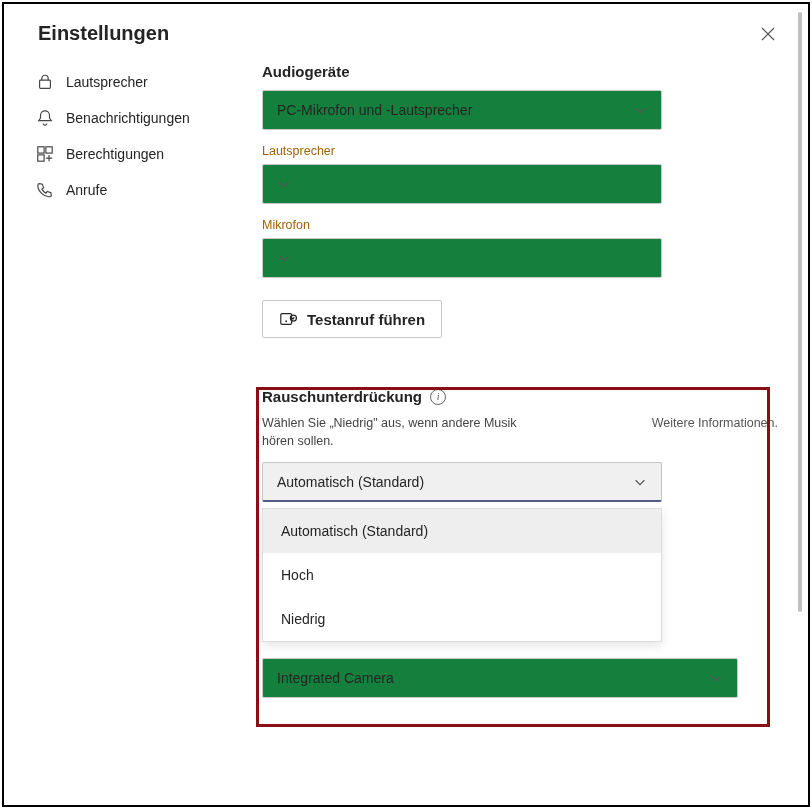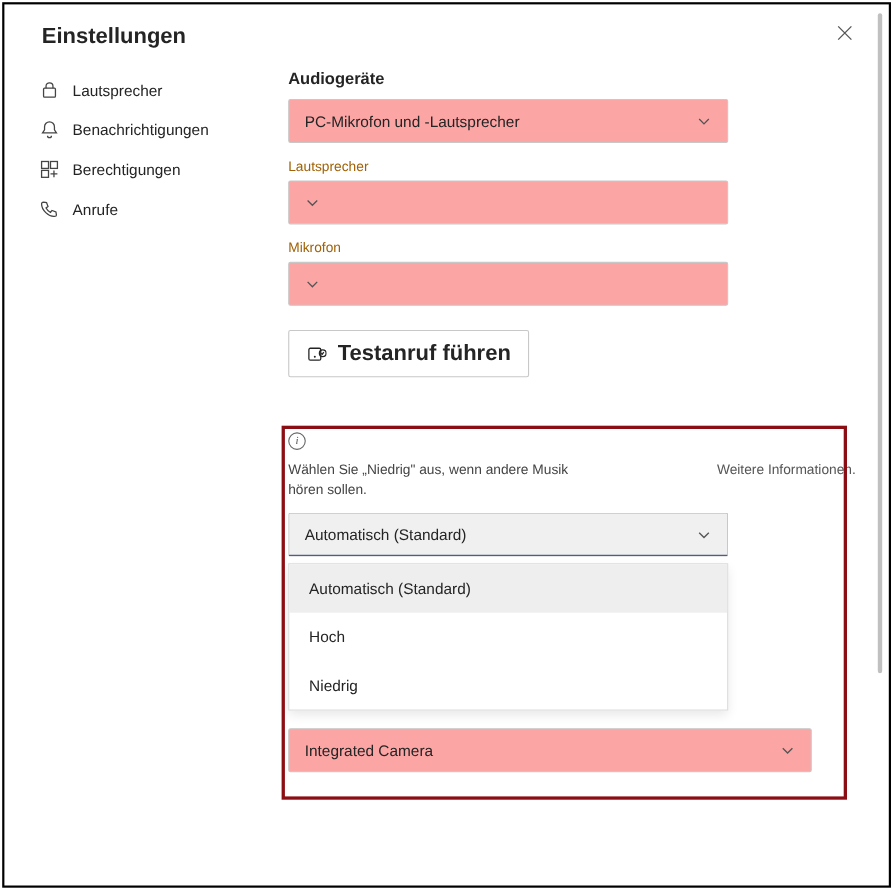--- a/index.html
+++ b/index.html
@@ -1,30 +1,30 @@
 <!DOCTYPE html>
 <html><head>
 <meta charset="utf-8">
 <style>
   * { box-sizing: border-box; margin: 0; padding: 0; font-family: "Segoe UI", Arial, sans-serif; }
   body { background: #fff; width: 812px; height: 809px; overflow: hidden; }
   .outer { border: 2px solid #000; width: 808px; height: 805px; margin: 2px; position: relative; background: #fff; }
-  .header { display: flex; justify-content: space-between; padding: 18px 32px 10px 34px; }
+  .header { display: flex; justify-content: space-between; align-items: center; padding: 18px 32px 10px 34px; }
   .title { font-size: 20px; font-weight: 600; color: #242424; }
   .close { width: 16px; height: 16px; cursor: pointer; color: #555; }
   .body { display: flex; padding: 0 20px 20px 18px; }
   .sidebar { width: 210px; padding-top: 10px; }
   .nav-item { display: flex; align-items: center; gap: 12px; padding: 8px 14px; font-size: 14px; color: #242424; cursor: pointer; border-radius: 2px; margin-bottom: 2px; }
   .nav-item.active { background: #ededed; }
   .nav-icon { width: 18px; height: 18px; display: flex; align-items: center; justify-content: center; color: #444; flex-shrink: 0; }
   .main { flex: 1; padding: 8px 10px 0 30px; position: relative; }
   .section-title { font-size: 15px; font-weight: 600; color: #242424; margin-bottom: 10px; }
-  .select { border: 1px solid #c8c8c8; height: 40px; display: flex; align-items: center; justify-content: space-between; padding: 0 14px; font-size: 14px; color: #242424; background: #fca5a5; border-radius: 2px; cursor: pointer; }
+  .select { border: 1px solid #c8c8c8; height: 40px; display: flex; align-items: center; justify-content: space-between; padding: 0 14px; font-size: 14px; color: #242424; background: #15803d; border-radius: 2px; cursor: pointer; }
   .field-label { font-size: 12.5px; color: #a16207; margin: 14px 0 6px 0; }
-  .btn { display: inline-flex; align-items: center; gap: 10px; border: 1px solid #c8c8c8; background: #fff; padding: 9px 16px; font-size: 20px; font-weight: 600; color: #242424; border-radius: 2px; cursor: pointer; margin-top: 22px; }
+  .btn { display: inline-flex; align-items: center; gap: 10px; border: 1px solid #c8c8c8; background: #fff; padding: 9px 16px; font-size: 15px; font-weight: 600; color: #242424; border-radius: 2px; cursor: pointer; margin-top: 22px; }
   .highlight-box { border: 3px solid #8B0E14; position: absolute; left: 252px; top: 383px; width: 514px; height: 340px; pointer-events: none; z-index: 5; }
   .sub-section { margin-top: 50px; }
   .sub-header { display: flex; align-items: center; gap: 8px; }
   .info-icon { width: 16px; height: 16px; border: 1px solid #666; border-radius: 50%; display: flex; align-items: center; justify-content: center; font-size: 10px; font-style: italic; color: #555; font-family: Georgia, serif; }
   .desc-row { display: flex; justify-content: space-between; margin-top: 10px; font-size: 12.5px; color: #444; }
   .desc-left { width: 280px; line-height: 1.4; }
   .desc-right { font-size: 12.5px; color: #555; line-height: 1.4; }
   .select-open { border: 1px solid #c4c4c4; border-bottom: 2px solid #555b83; background: #f0f0f0; }
   .dropdown { border: 1px solid #ddd; box-shadow: 0 4px 10px rgba(0,0,0,0.1); background: #fff; margin-top: 6px; }
   .dropdown-item { padding: 14px 18px; font-size: 14px; color: #242424; cursor: pointer; }
@@ -120,20 +120,21 @@
             <rect x="2" y="4" width="12" height="12" rx="1.5" fill="none" stroke="currentColor" stroke-width="1.3"></rect>
             <circle cx="8" cy="12.5" r="1" fill="currentColor"></circle>
             <circle cx="16" cy="9" r="3.4" fill="none" stroke="currentColor" stroke-width="1.3"></circle>
             <path d="M14.5 9l1 1 1.6-2" fill="none" stroke="currentColor" stroke-width="1.3"></path>
           </svg>
         <span>Testanruf führen</span>
       </button>
 
       <div class="sub-section">
         <div class="sub-header">
+          <div class="section-title" style="margin-bottom:0">Rauschunterdrückung</div>
           <span class="info-icon">i</span>
         </div>
         <div class="desc-row">
           <div class="desc-left">Wählen Sie „Niedrig" aus, wenn andere Musik hören sollen.</div>
           <div class="desc-right">Weitere Informationen.</div>
         </div>
 
         <div class="select select-open" style="width:400px;margin-top:12px">
           <span>Automatisch (Standard)</span>
           <svg class="chev" viewBox="0 0 16 16">

